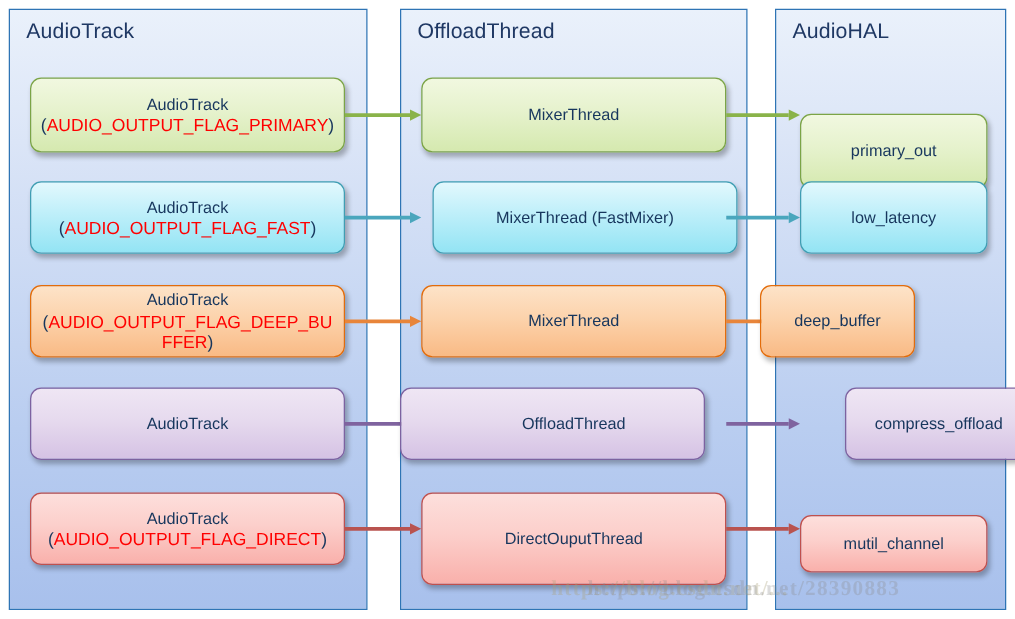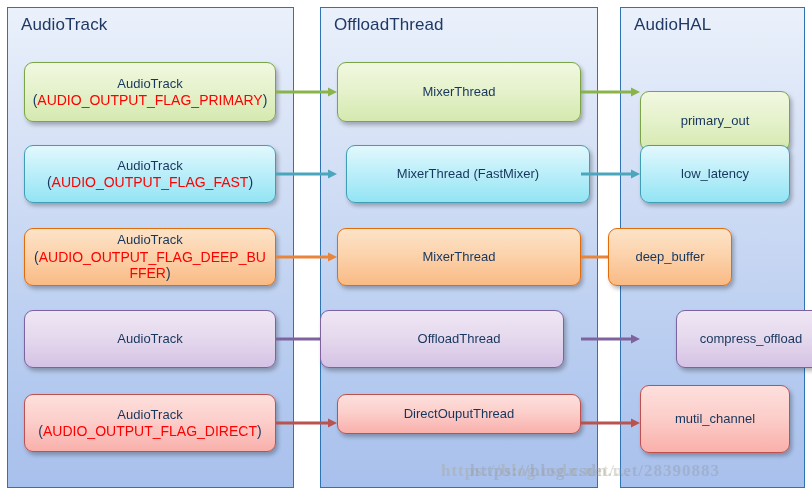--- a/index.html
+++ b/index.html
@@ -245,31 +245,31 @@
     <div class="flag"><span class="paren">(</span><span>AUDIO_OUTPUT_FLAG_DIRECT</span><span class="paren">)</span></div>
   </div>
 
   <div class="arrow" style="left:276px; top:418px; width:62px;">
     <svg width="62" height="10" viewBox="0 0 62 10">
       <path d="M0 5 H52" stroke="#b9534f" stroke-width="3" fill="none"></path>
       <path d="M52 0.5 L61 5 L52 9.5 Z" fill="#b9534f"></path>
     </svg>
   </div>
 
-  <div class="node c-red" style="left:337px; top:394px; width:244px; height:40px;">
+  <div class="node c-red" style="left:337px; top:394px; width:244px; height:74px;">
     <div class="title">DirectOuputThread</div>
   </div>
 
   <div class="arrow" style="left:581px; top:418px; width:60px;">
     <svg width="60" height="10" viewBox="0 0 60 10">
       <path d="M0 5 H50" stroke="#b9534f" stroke-width="3" fill="none"></path>
       <path d="M50 0.5 L59 5 L50 9.5 Z" fill="#b9534f"></path>
     </svg>
   </div>
 
-  <div class="node c-red" style="left:640px; top:385px; width:150px; height:68px;">
+  <div class="node c-red" style="left:640px; top:412px; width:150px; height:46px;">
     <div class="title">mutil_channel</div>
   </div>
 
   <div class="watermark" id="watermark-1">https://blog.csdn.net/...</div>
   <div class="watermark" id="watermark-2">https://blog.csdn.net/28390883</div>
 
 </div>
 
 </body></html>

